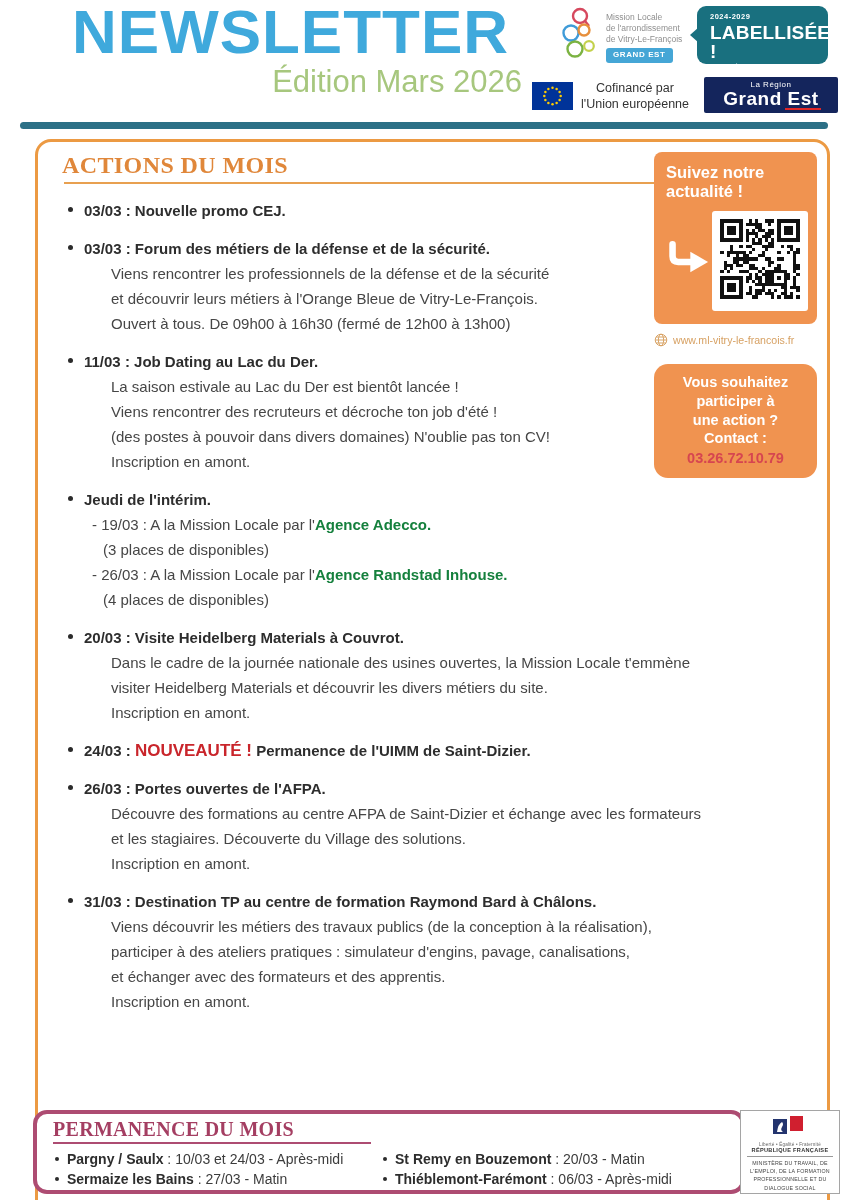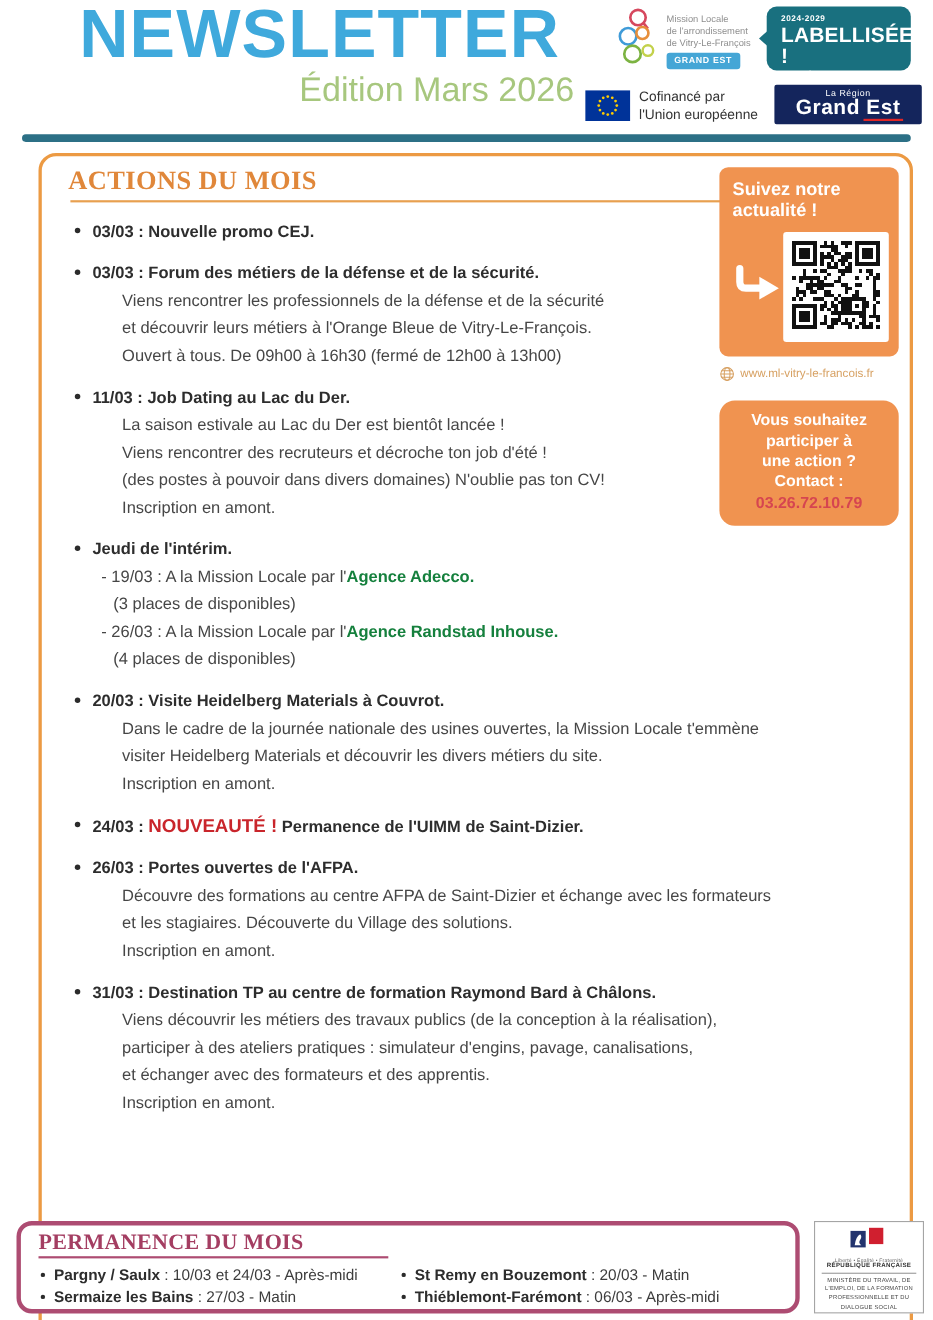--- a/index.html
+++ b/index.html
@@ -26,21 +26,21 @@
   }
   .label-badge::before{
     content:"";position:absolute;left:-7px;top:21px;width:0;height:0;
     border-top:8px solid transparent;border-bottom:8px solid transparent;
     border-right:9px solid #19707f;
   }
   .lb-years{font-size:7.5px;font-weight:bold;letter-spacing:.5px;}
   .lb-title{font-size:19px;font-weight:bold;letter-spacing:.2px;line-height:1;margin:2px 0 3px;}
   .lb-sub{font-size:6.4px;letter-spacing:.2px;line-height:1.35;width:92px;text-transform:uppercase;}
   .eu-block{position:absolute;left:532px;top:80px;display:flex;gap:8px;align-items:center;}
-  .eu-text{font-size:12.5px;color:#333;line-height:1.3;}
+  .eu-text{font-size:12.5px;color:#333;line-height:1.3;text-align:center;}
   .region-logo{
     position:absolute;left:704px;top:77px;width:134px;height:36px;background:#14255c;
     border-radius:2px;color:#fff;text-align:center;box-sizing:border-box;padding-top:3px;
   }
   .rg-top{font-size:8px;letter-spacing:.5px;}
   .rg-name{font-size:19px;font-weight:bold;letter-spacing:.5px;line-height:1;}
   .rg-bar{position:absolute;right:17px;bottom:3px;width:36px;height:2.5px;background:#e02727;}
   .teal-bar{position:absolute;left:20px;top:122px;width:808px;height:7px;background:#2c7086;border-radius:4px;}
 
   
@@ -75,21 +75,21 @@
   .qr-wrap{width:96px;height:96px;background:#fff;border-radius:3px;padding:2px;}
   .website{margin-top:9px;display:flex;align-items:center;gap:5px;color:#d7a163;font-size:10.6px;}
   .contact-box{
     margin-top:17px;background:#f09350;border-radius:14px;padding:9px 4px 10px;
     text-align:center;color:#fff;font-weight:bold;font-size:14.5px;line-height:1.3;
   }
   .phone{color:#d64550;font-weight:bold;font-size:14.5px;margin-top:1px;}
 
   
   .perm-box{
-    position:absolute;left:15px;top:1110px;width:712px;height:84px;box-sizing:border-box;
+    position:absolute;left:33px;top:1110px;width:712px;height:84px;box-sizing:border-box;
     border:4px solid #ad4c72;border-radius:14px;padding:4px 12px 0 16px;background:#fff;
   }
   .perm-title{
     margin:0;font-family:"Liberation Serif",serif;font-weight:bold;font-size:20px;
     color:#a43e62;letter-spacing:.3px;
   }
   .perm-rule{width:318px;height:2px;background:#ad4c72;margin-top:1px;}
   .perm-cols{display:flex;margin-top:5px;}
   .perm-cols ul{list-style:none;margin:0;padding:0;}
   .perm-col-left{width:328px;}

